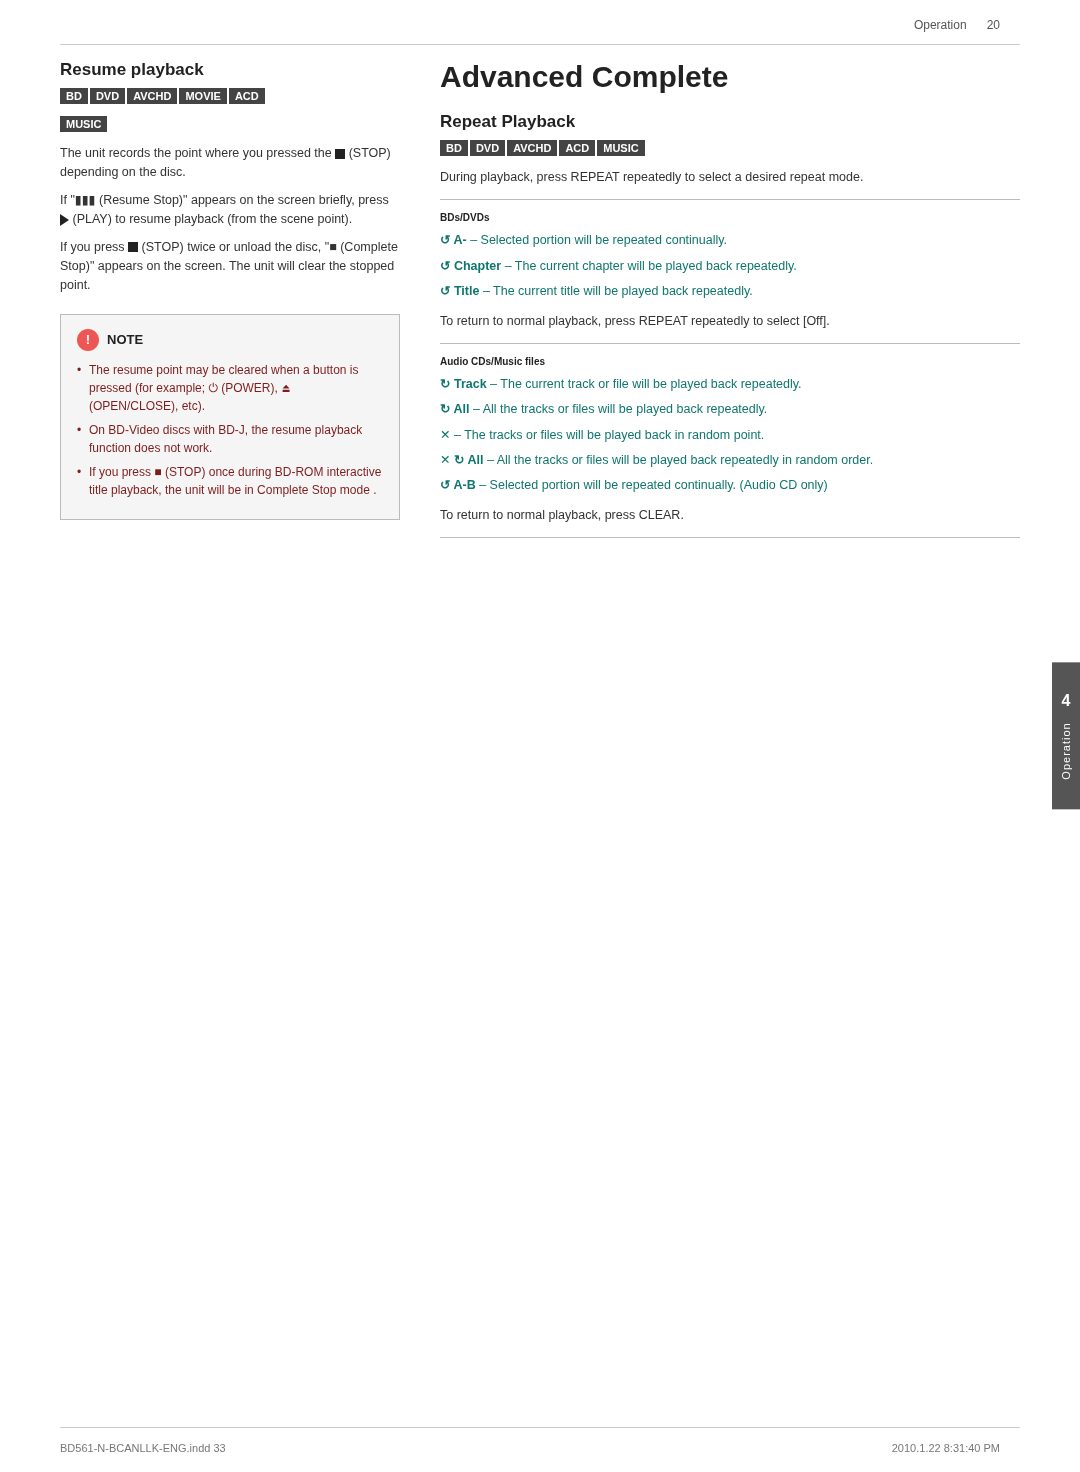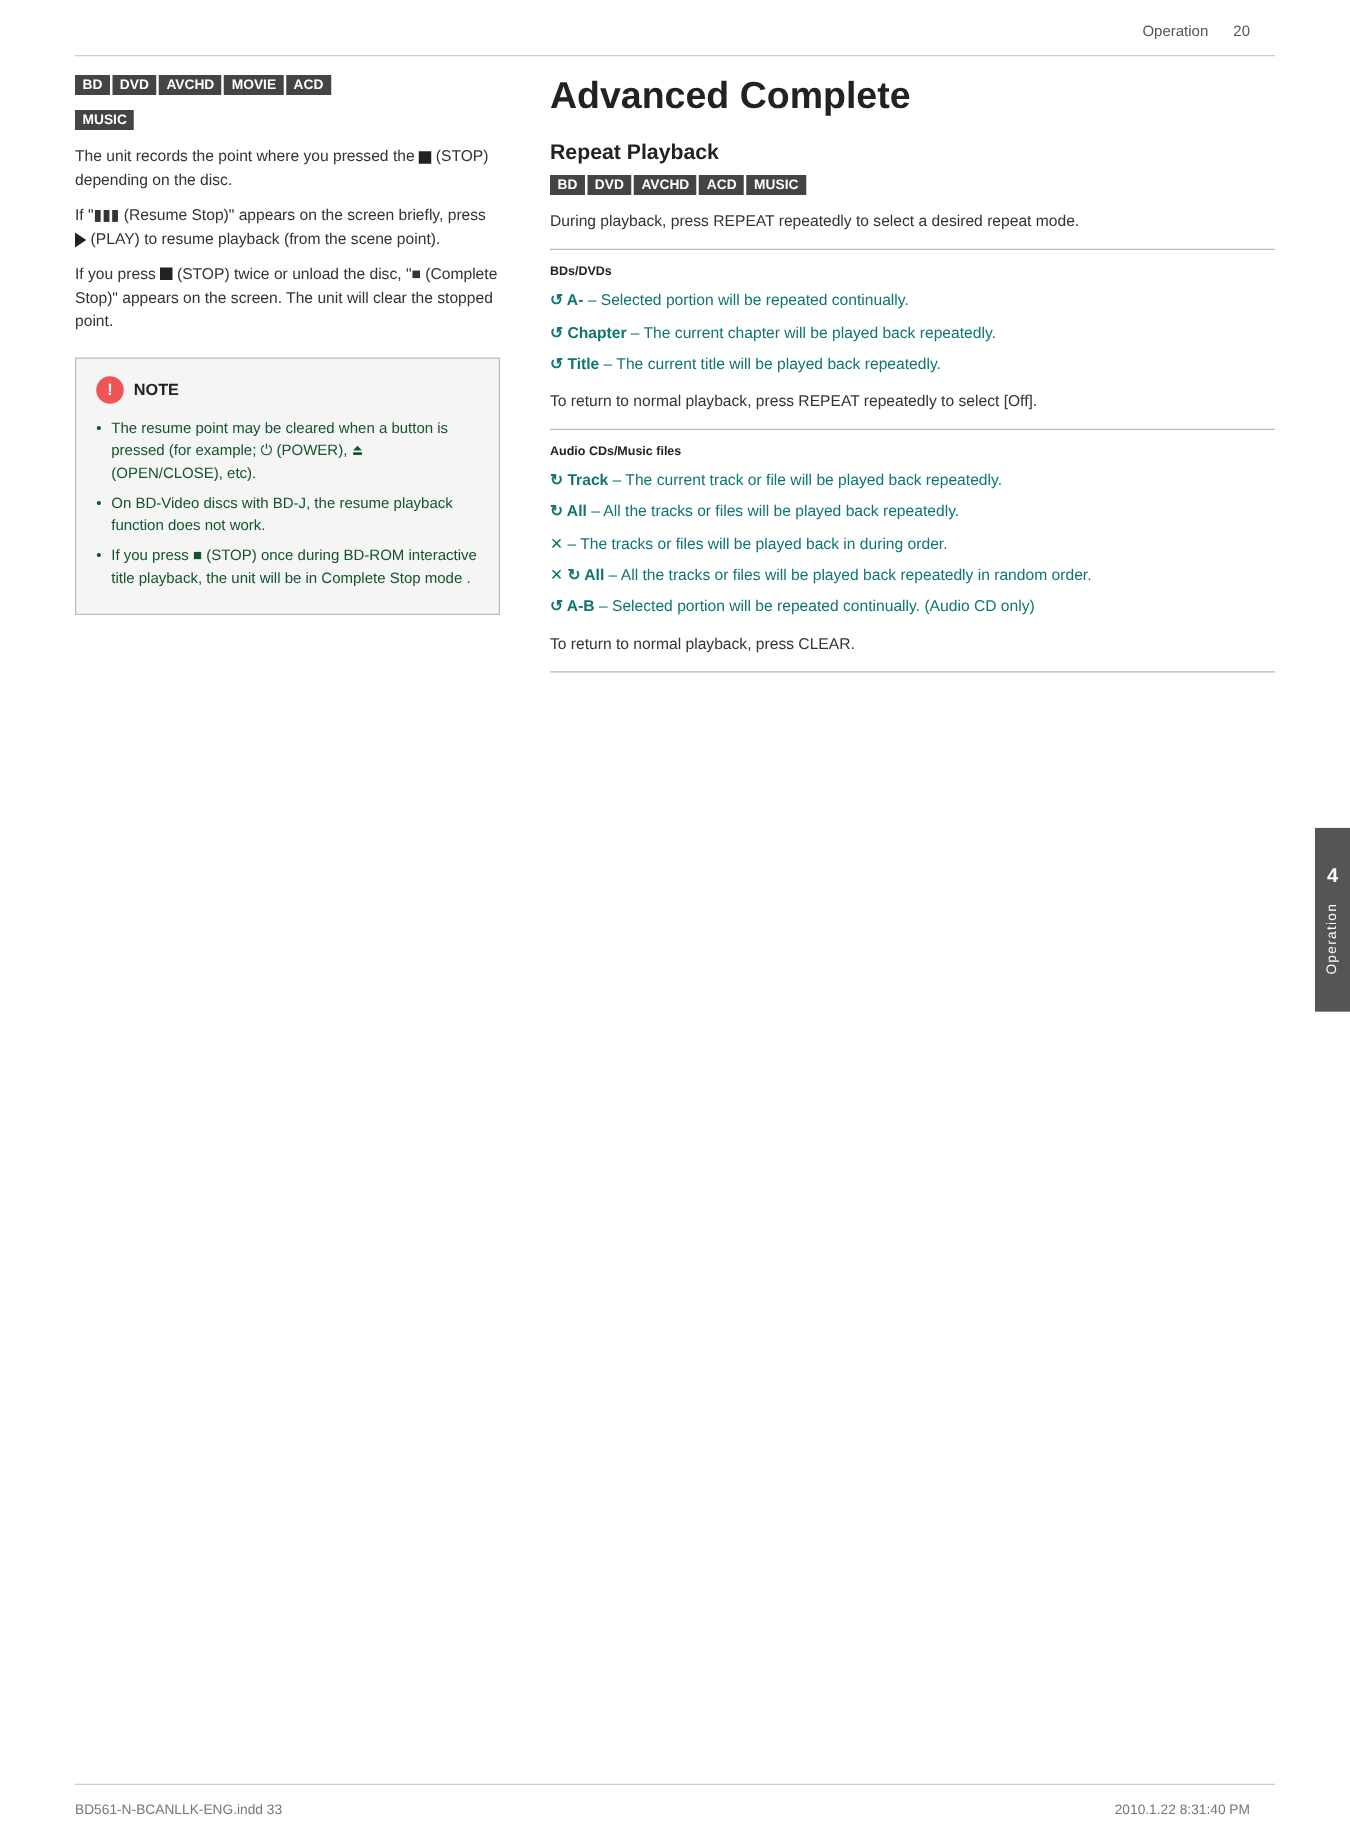--- a/index.html
+++ b/index.html
@@ -160,21 +160,21 @@
     .note-list {
       list-style: none;
       padding: 0;
     }
     .note-list li {
       font-size: 12px;
       line-height: 1.5;
       padding-left: 12px;
       position: relative;
       margin-bottom: 6px;
-      color: #14532d;
+      color: #7f1d1d;
     }
     .note-list li::before {
       content: "•";
       position: absolute;
       left: 0;
     }
 
     
     .divider {
       border: none;
@@ -242,20 +242,21 @@
 
 <div class="side-tab">
   <span class="tab-number">4</span>
   <span class="tab-text">Operation</span>
 </div>
 
 <div class="content-area">
 
   <div class="left-column">
 
+    <div class="section-title">Resume playback</div>
 
     <div class="badge-row">
       <span class="badge">BD</span>
       <span class="badge">DVD</span>
       <span class="badge">AVCHD</span>
       <span class="badge">MOVIE</span>
       <span class="badge">ACD</span>
     </div>
     <div class="badge-row">
       <span class="badge">MUSIC</span>
@@ -323,21 +324,21 @@
 
     <div class="sub-heading">Audio CDs/Music files</div>
 
     <p class="repeat-item">
       <b>↻ Track</b> – The current track or file will be played back repeatedly.
     </p>
     <p class="repeat-item">
       <b>↻ All</b> – All the tracks or files will be played back repeatedly.
     </p>
     <p class="repeat-item">
-      ✕ – The tracks or files will be played back in during order.
+      ✕ – The tracks or files will be played back in random point.
     </p>
     <p class="repeat-item">
       ✕ <b>↻ All</b> – All the tracks or files will be played back repeatedly in random order.
     </p>
     <p class="repeat-item">
       <b>↺ A-B</b> – Selected portion will be repeated continually. (Audio CD only)
     </p>
 
     <p class="body-text" style="margin-top:10px;">To return to normal playback, press CLEAR.</p>
 

